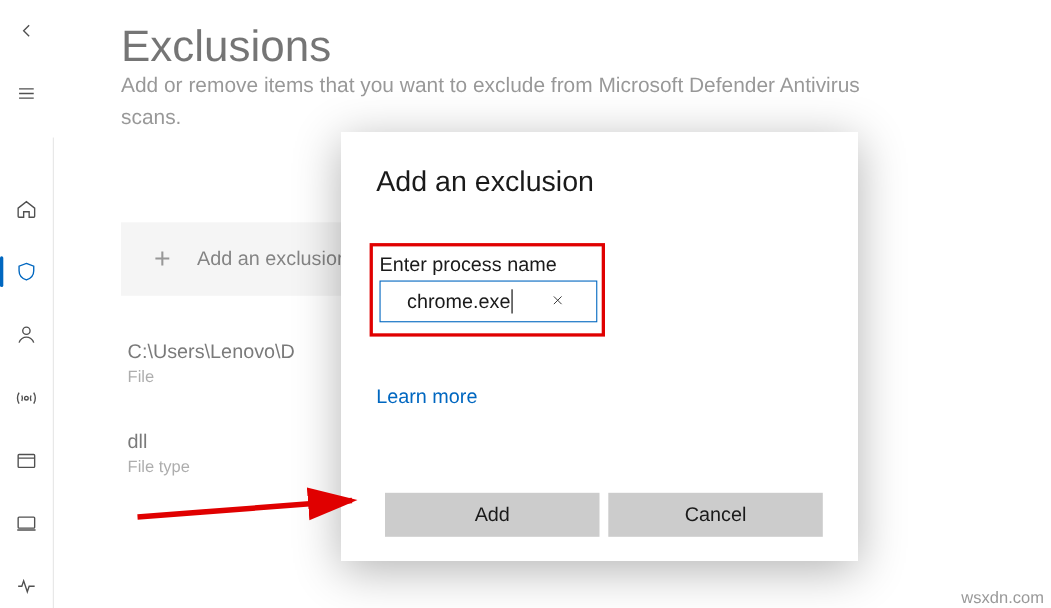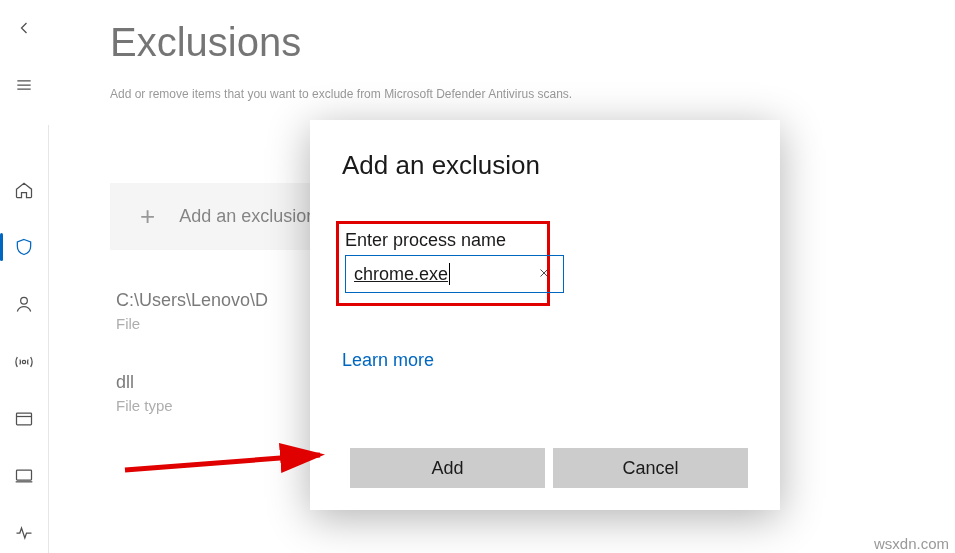--- a/index.html
+++ b/index.html
@@ -37,24 +37,23 @@
     .vsep { position:absolute; left:48px; top:125px; bottom:0; width:1px; background:#e6e6e6;}
     .content {
       position: absolute;
       left: 110px; top: 20px; right: 20px;
       opacity: 0.6;
     }
     .page-title {
       font-size: 40px;
       font-weight: 300;
       color: #1a1a1a;
-      margin-bottom: 20px;
     }
     .page-desc {
-      font-size: 12px;
+      font-size: 19px;
       color: #555;
       line-height: 1.5;
       max-width: 720px;
       margin-bottom: 80px;
     }
     .add-exclusion-btn {
       display: flex;
       align-items: center;
       gap: 24px;
       background: #f0f0f0;
@@ -87,27 +86,26 @@
     .dialog .field-wrap {
       border: 3px solid #e00000;
       padding: 6px 6px 10px 6px;
       width: 214px;
       margin-left: -6px;
       margin-bottom: 24px;
     }
     .field-label { font-size: 18px; margin-bottom: 4px; }
     .input-box {
       border: 1px solid #0067c0;
-      width: 219px;
+      width: 198px;
       height: 38px;
       display: flex; align-items: center;
-      padding: 0 8px;
+      padding: 0 24px;
       font-size: 18px;
       position: relative;
-      text-decoration: underline;
     }
     .input-box .val { flex: 0 0 auto; }
     .cursor-bar { width:1px; height:22px; background:#000; margin-left:1px;}
     .input-box .clear {
       margin-left: auto;
       font-size: 18px;
       color: #333;
       background: none; border: none; cursor: pointer;
       padding: 0 4px;
     }

